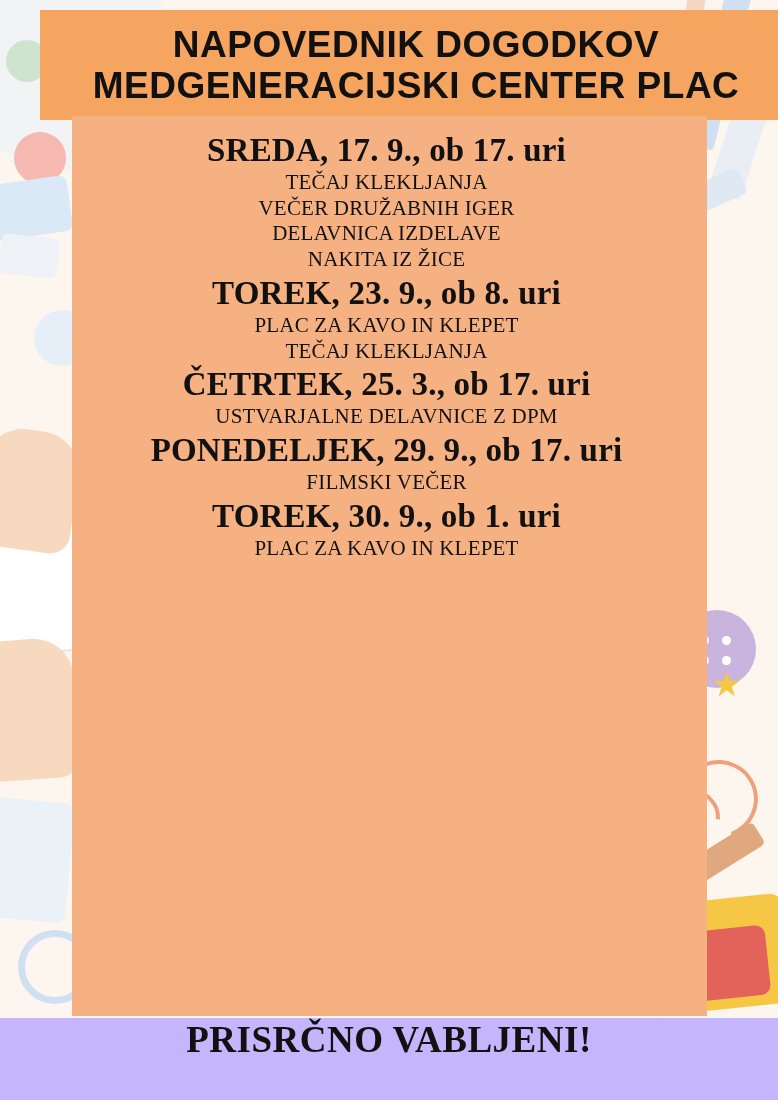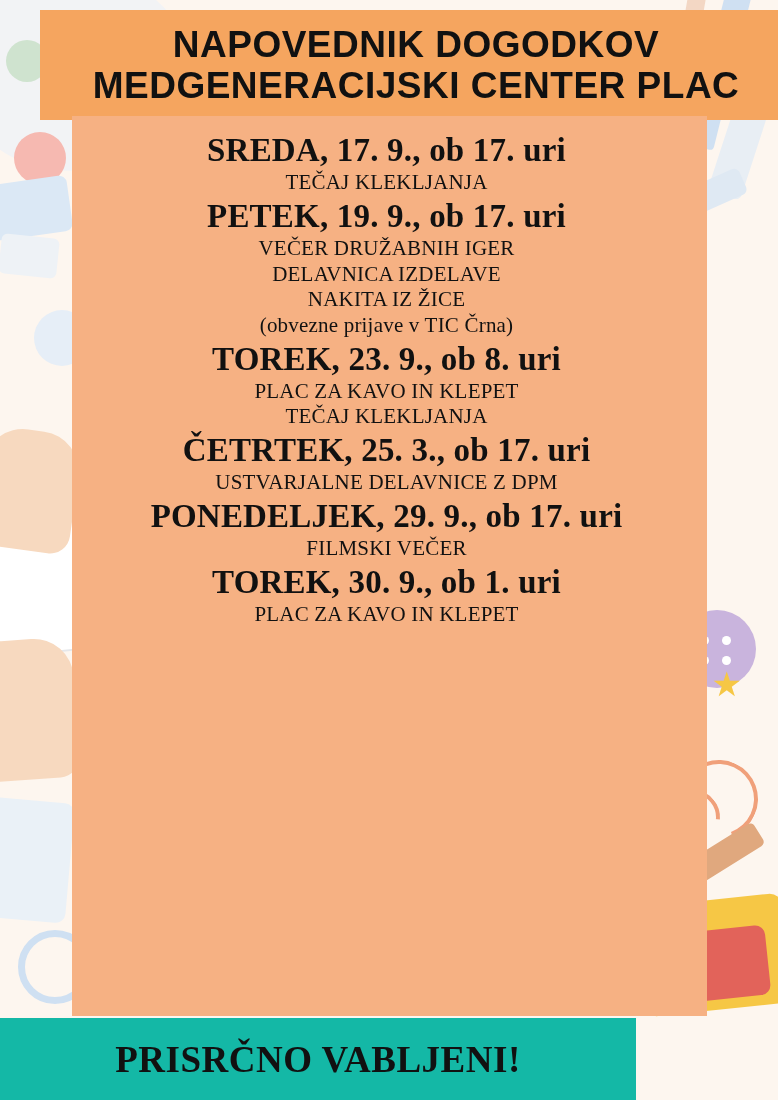--- a/index.html
+++ b/index.html
@@ -147,25 +147,24 @@
     color: #111111;
     line-height: 1.22;
     letter-spacing: 0.2px;
   }
 
   
   .footer-band {
     position: absolute;
     left: 0;
     bottom: 0;
-    width: 636px;
+    width: 778px;
     height: 82px;
-    background: #14b8a6;
+    background: #c4b5fd;
     display: flex;
-    align-items: center;
     justify-content: center;
     z-index: 5;
   }
   .footer-text {
     font-family: "Liberation Serif", serif;
     font-size: 37px;
     font-weight: bold;
     color: #111111;
     letter-spacing: 0.5px;
   }
@@ -223,28 +222,26 @@
   </div>
 
   <div class="panel">
 
     <div>
       <div class="ev-date">SREDA, 17. 9., ob 17. uri</div>
       <div class="ev-desc">TEČAJ KLEKLJANJA</div>
     </div>
 
     <div>
-      <div class="ev-date">PETEK, 19. 9., ob 17. uri</div>
       <div class="ev-desc">VEČER DRUŽABNIH IGER</div>
     </div>
 
     <div>
       <div class="ev-desc">DELAVNICA IZDELAVE</div>
       <div class="ev-desc">NAKITA IZ ŽICE</div>
-      <div class="ev-desc">(obvezne prijave v TIC Črna)</div>
     </div>
 
     <div>
       <div class="ev-date">TOREK, 23. 9., ob 8. uri</div>
       <div class="ev-desc">PLAC ZA KAVO IN KLEPET</div>
     </div>
 
     <div>
       <div class="ev-desc">TEČAJ KLEKLJANJA</div>
     </div>

